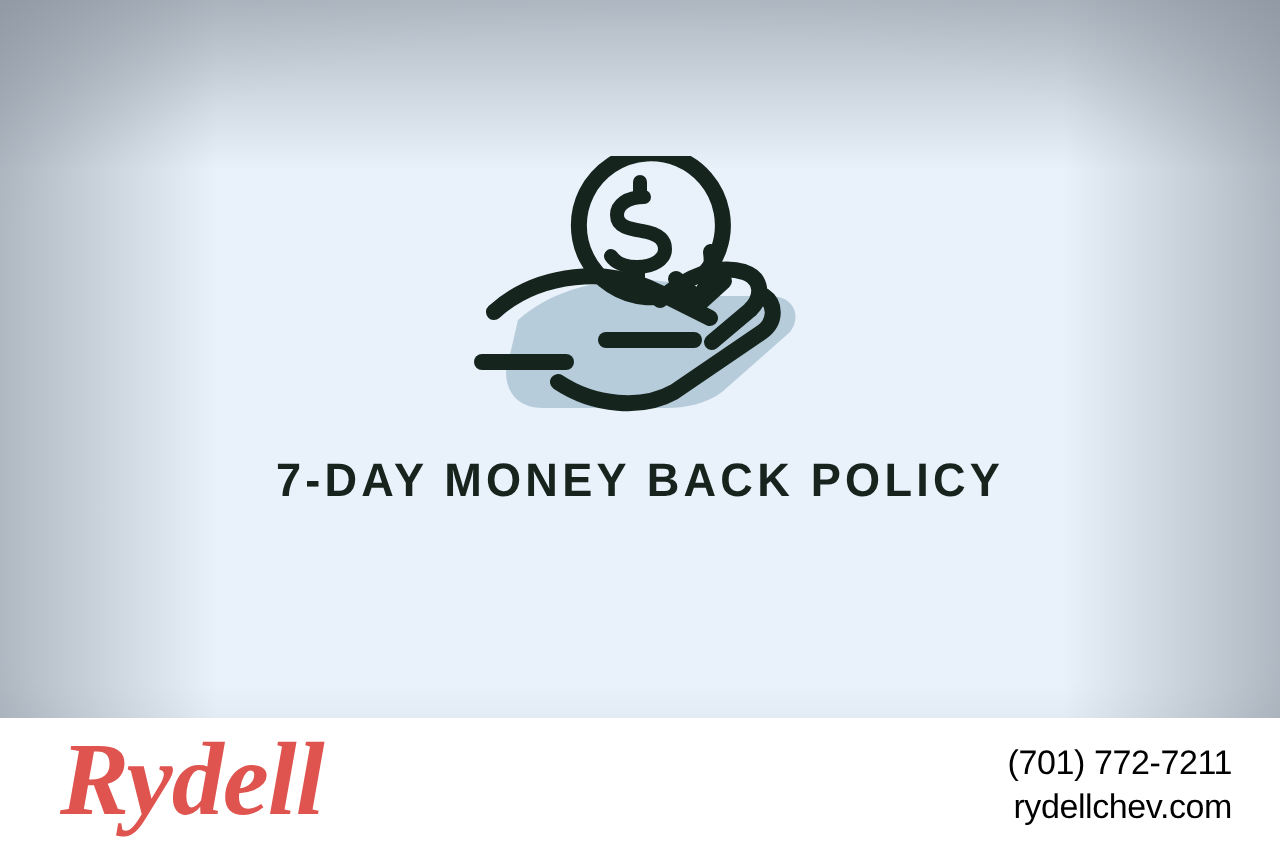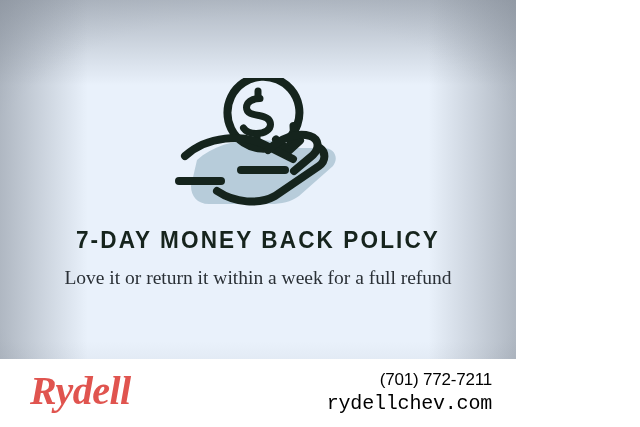--- a/index.html
+++ b/index.html
@@ -2,21 +2,21 @@
 <html><head>
 <meta charset="utf-8">
 <style>
   html, body {
     margin: 0;
     padding: 0;
     background: #ffffff;
   }
   #card {
     position: relative;
-    width: 516px;
+    width: 640px;
     height: 427px;
     overflow: hidden;
     font-family: "Liberation Sans", sans-serif;
     background: #e9f1fb;
   }
 
   
   #bg-base {
     position: absolute;
     inset: 0;
@@ -94,44 +94,43 @@
     display: flex;
     align-items: center;
     justify-content: space-between;
     padding: 0 24px 0 30px;
     box-sizing: border-box;
   }
   #brand-logo {
     font-family: "Liberation Serif", serif;
     font-style: italic;
     font-weight: 700;
-    font-size: 40px;
+    font-size: 52px;
     line-height: 1;
     color: #e0544f;
     letter-spacing: -0.5px;
     padding-bottom: 4px;
     user-select: none;
   }
   #contact {
     text-align: right;
     font-family: "Liberation Sans", sans-serif;
     color: #000000;
   }
   #phone {
     font-size: 17px;
     font-weight: 400;
     line-height: 1.32;
     letter-spacing: -0.2px;
   }
   #website {
-    font-size: 20px;
+    font-size: 17px;
     font-weight: 400;
     line-height: 1.32;
     letter-spacing: -0.2px;
-    font-family: Liberation Mono, monospace;
   }
 </style>
 </head>
 <body>
 
 <div id="card">
 
   <div id="bg-base"></div>
   <div id="bg-vignette"></div>
   <div id="bg-vignette2"></div>
@@ -191,21 +190,20 @@
 
         <path d="M 78 92 L 122 92"></path>
 
         <path d="M 16 103 L 58 103"></path>
       </g>
     </svg>
   </div>
 
   <div id="text-block">
     <h1 id="headline">7-DAY MONEY BACK POLICY</h1>
-    <p id="subhead">Love it or return it within a week for a full refund</p>
   </div>
 
   <div id="footer">
     <div id="brand-logo">Rydell</div>
     <div id="contact">
       <div id="phone">(701) 772-7211</div>
       <div id="website">rydellchev.com</div>
     </div>
   </div>
 

